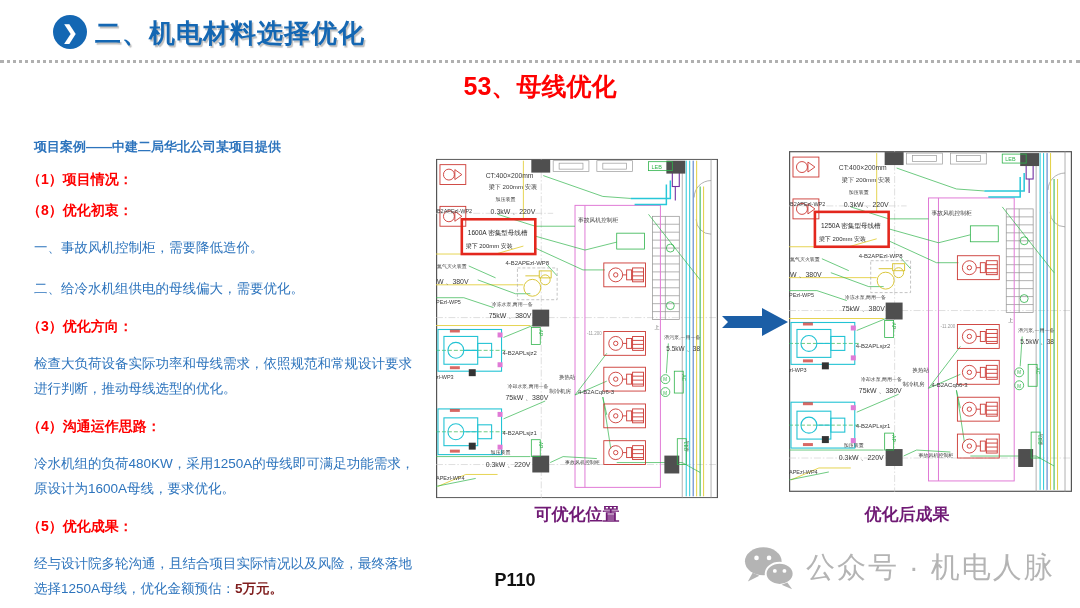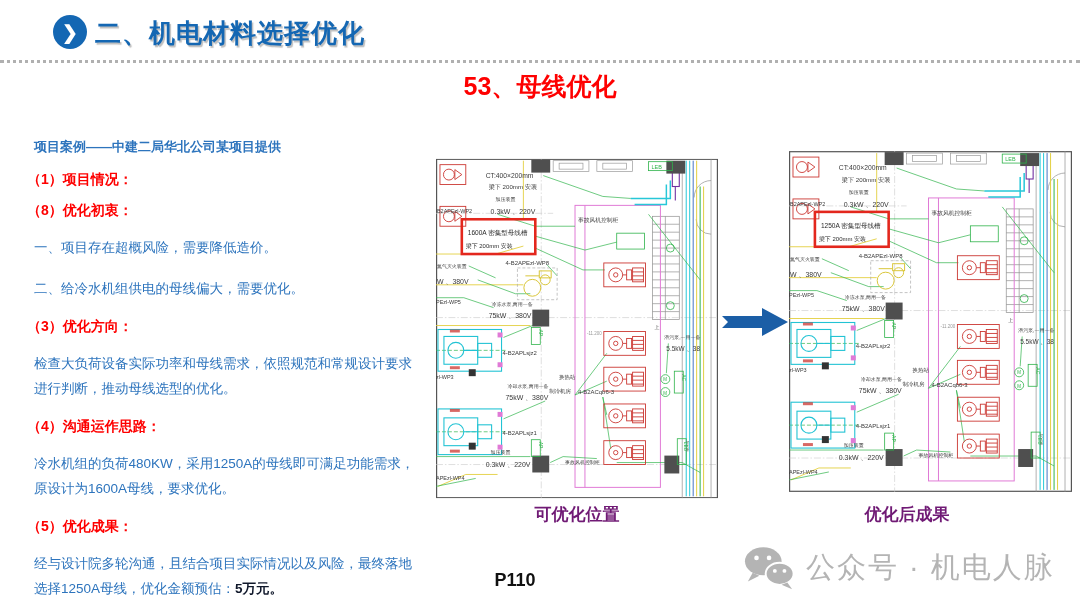--- a/index.html
+++ b/index.html
@@ -13,21 +13,21 @@
           letter-spacing:1px;text-shadow:1.5px 1.5px 1px rgba(110,110,110,.45);}
   .divider{position:absolute;left:0;top:60px;width:1080px;border-top:3px dotted #b0b0b0;}
   .stitle{position:absolute;left:0;top:70px;width:1080px;text-align:center;
           font-size:25px;font-weight:bold;color:#fe0000;}
   
   .case{position:absolute;left:18px;top:122px;width:414px;}
   .case p{margin:16px;}
   .src{font-size:13px;font-weight:bold;color:#2d74bd;margin-bottom:15px !important;}
   .h{font-size:14px;font-weight:bold;color:#fe0000;margin:13px 0 7px 9px !important;}
   .b{font-size:13.5px;color:#2d74bd;line-height:1.85;}
-  .red{color:#0f172a;font-weight:bold;}
+  .red{color:#7f1d1d;font-weight:bold;}
   
   .plan{position:absolute;background:#fff;}
   .plan-left{left:436px;top:158px;}
   .plan-right{left:789px;top:151px;}
   .arrowbox{position:absolute;left:722px;top:306px;}
   .caption{position:absolute;top:503px;width:282px;text-align:center;
            font-size:17px;font-weight:bold;color:#701a75;}
   .cap-left{left:436px;} .cap-right{left:766px;}
   .watermark{position:absolute;left:744px;top:546px;display:flex;align-items:center;gap:10px;
              color:#b4b4b4;font-size:29px;letter-spacing:2px;white-space:nowrap;}
@@ -42,21 +42,21 @@
 
   <div class="hicon">❯</div>
   <div class="htitle">二、机电材料选择优化</div>
   <div class="divider"></div>
   <div class="stitle">53、母线优化</div>
 
   <div class="case">
     <p class="src">项目案例——中建二局华北公司某项目提供</p>
     <p class="h">（1）项目情况：</p>
     <p class="h">（8）优化初衷：</p>
-    <p class="b">一、项目存在超概风险，需要降低造价。</p>
+    <p class="b">一、事故风机控制柜，需要降低造价。</p>
     <p class="b">二、给冷水机组供电的母线偏大，需要优化。</p>
     <p class="h">（3）优化方向：</p>
     <p class="b">检查大负荷设备实际功率和母线需求，依照规范和常规设计要求进行判断，推动母线选型的优化。</p>
     <p class="h">（4）沟通运作思路：</p>
     <p class="b">冷水机组的负荷480KW，采用1250A的母线即可满足功能需求，原设计为1600A母线，要求优化。</p>
     <p class="h">（5）优化成果：</p>
     <p class="b"><span>经与设计院多轮沟通，且结合项目实际情况以及风险，最终落地选择1250A母线，优化金额预估：</span><span class="red">5万元。</span></p>
   </div>
 
   <svg class="defs-holder" aria-hidden="true">

